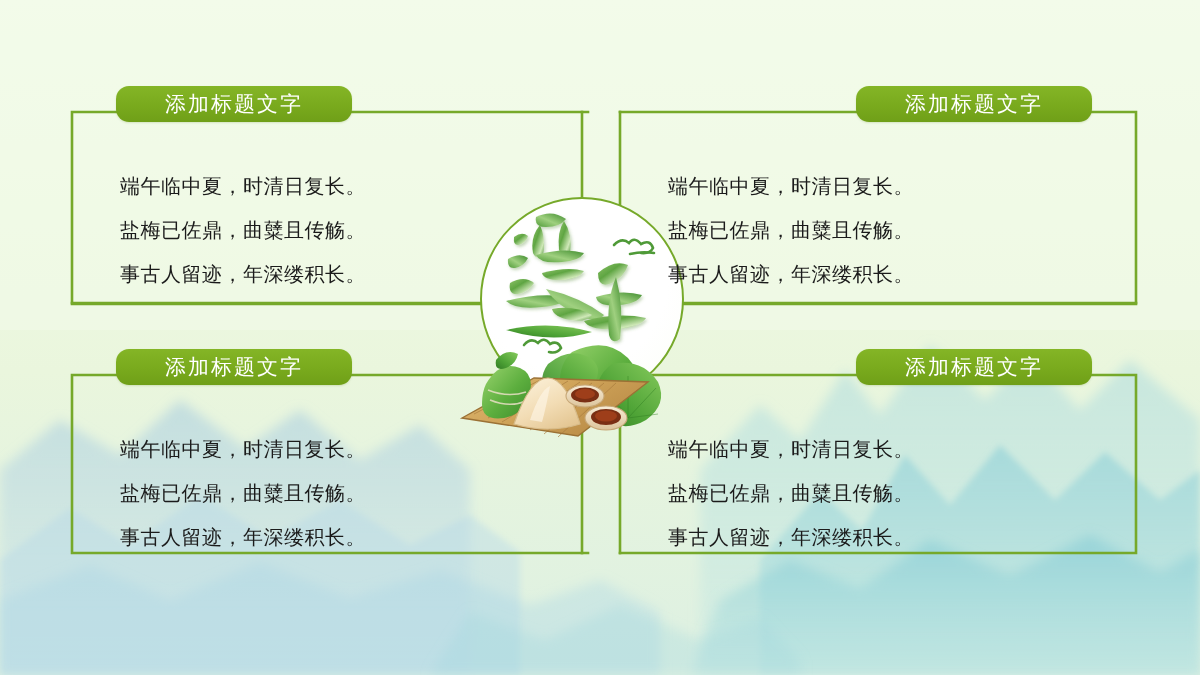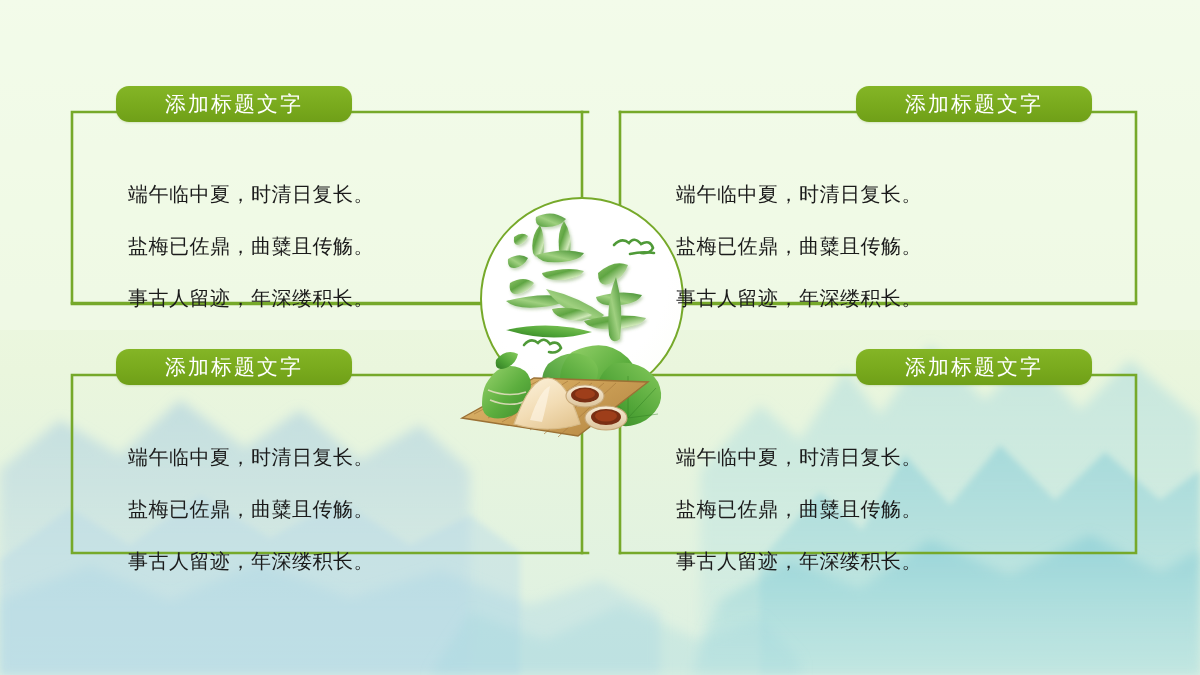--- a/index.html
+++ b/index.html
@@ -71,21 +71,21 @@
 
   .body-text{
     position:absolute;left:44px;right:44px;top:50px;
     color:#1b1b1b;
     font-size:20px;
     line-height:40px;
     letter-spacing:.5px;
     white-space:nowrap;
   }
   .box-tr .body-text,.box-br .body-text{left:44px;}
-  .body-text p{margin:12px;}
+  .body-text p{margin:4px;}
 </style>
 </head>
 <body>
 
 <div class="slide">
 
   <div class="bg-art">
     <svg viewBox="0 0 1200 675" xmlns="http://www.w3.org/2000/svg">
       <defs>
         <linearGradient id="skyGrad" x1="0" y1="0" x2="0" y2="1">

